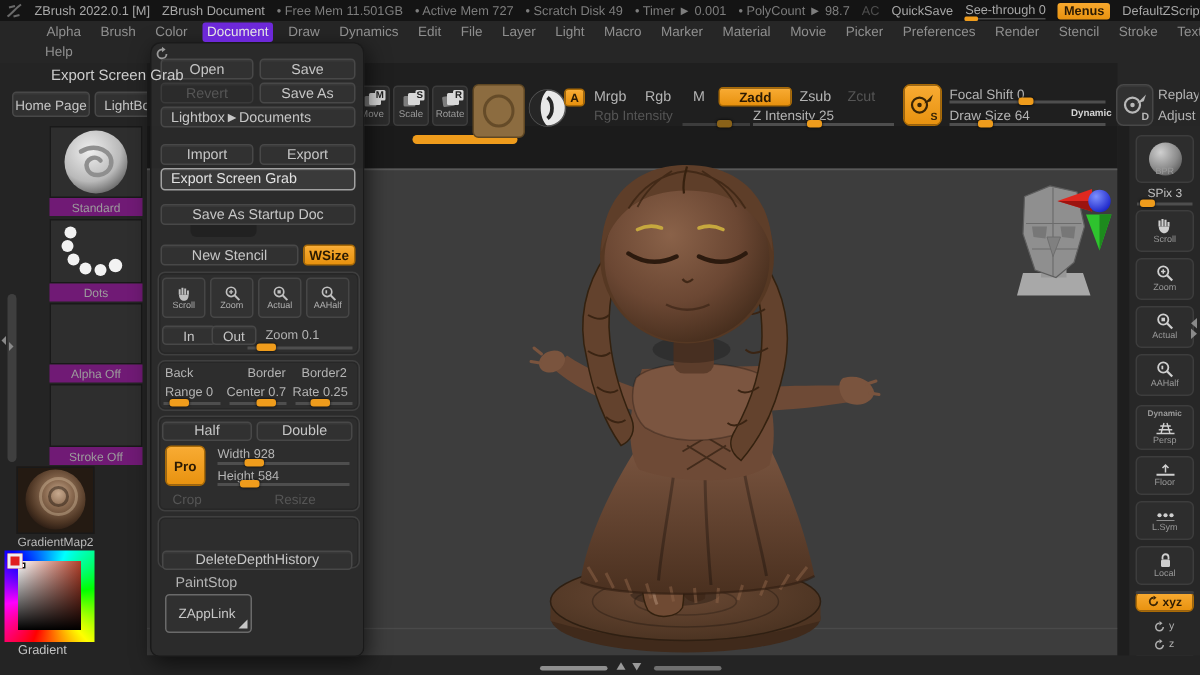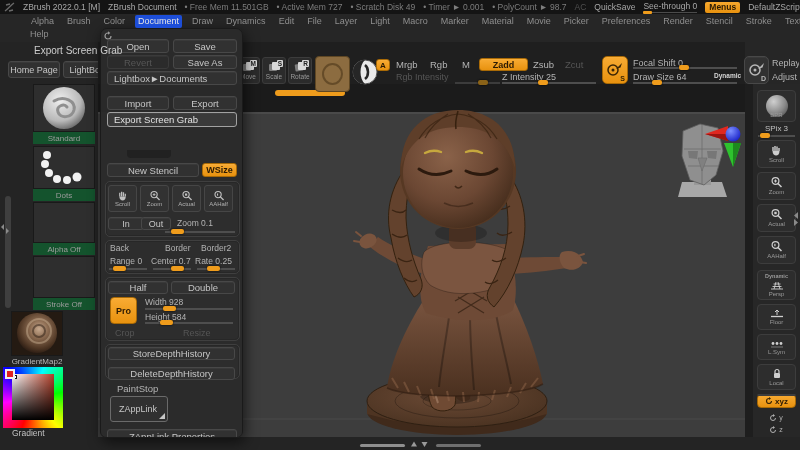--- a/index.html
+++ b/index.html
@@ -13,21 +13,21 @@
             font-size:8.5px;color:#a8a8a8;gap:8px;padding:0 4px;z-index:60}
   #titlebar .dim{color:#7d7d7d}
   .chip-orange{background:linear-gradient(#f7a82e,#e8920f);color:#2b1a03;font-weight:bold;
                padding:0 4px;border-radius:2px;line-height:11px}
   .seethru{position:relative;padding-bottom:2px}
   .seethru .trk{position:absolute;left:0;right:0;bottom:0;height:1px;background:#4b4b4b}
   .seethru .kn{position:absolute;left:0;bottom:-1px;width:9px;height:3px;background:#ef9c1c;border-radius:1px}
   
   #menubar{left:28px;top:15px;width:760px;height:13px;display:flex;gap:7px;font-size:9px;color:#8f8f8f;z-index:60}
   #menubar span{padding:0 3px;line-height:13px;cursor:default}
-  #menubar span.active{background:#1d4ed8;color:#e4e4e4;border-radius:2px}
+  #menubar span.active{background:#6d28d9;color:#e4e4e4;border-radius:2px}
   #helprow{left:30px;top:29px;font-size:9px;color:#8f8f8f;z-index:60}
   #hint{left:34px;top:45px;font-size:10px;color:#cicncn;color:#cdcdcd;z-index:60}
   
   .btn{position:absolute;background:#313131;border:1px solid #484848;border-radius:3px;color:#c6c6c6;
        display:flex;align-items:center;justify-content:center;font-size:9.5px;box-shadow:inset 0 1px 0 rgba(255,255,255,.04)}
   .btn.dis{color:#565656;border-color:#3a3a3a;background:#2b2b2b}
   .btn.sel{border-color:#a2a2a2;background:#3a3a3a;color:#e2e2e2}
   .orange{background:linear-gradient(#f8ab33,#e8920f);border:1px solid #a96a06;color:#2b1a03;font-weight:bold}
   .txtbtn{position:absolute;color:#b4b4b4;font-size:9.5px;line-height:12px}
   .txtbtn.dis{color:#555}
@@ -35,21 +35,21 @@
   .track.dim{background:#3c3c3c}
   .knob{position:absolute;width:10px;height:5px;background:#ef9c1c;border-radius:2px;box-shadow:0 0 2px #000}
   .knob.dim{background:#8a6218}
   .lbl{position:absolute;font-size:9px;color:#b4b4b4}
   .lbl.dim{color:#555}
   
   #lefttray{left:0;top:42px;width:98px;height:408px;background:#242424}
   #righttray{left:753px;top:84px;width:47px;height:366px;background:#272727}
   #rdivider{left:745px;top:84px;width:8px;height:366px;background:#1e1e1e}
   .thumb{position:absolute;background:#2e2e2e;border:1px solid #191919}
-  .thumblabel{position:absolute;background:#14532d;color:#9c9c9c;font-size:8px;display:flex;
+  .thumblabel{position:absolute;background:#701a75;color:#9c9c9c;font-size:8px;display:flex;
               align-items:center;justify-content:center}
   
   #shelfband{left:98px;top:42px;width:647px;height:42px;background:#1f1f1f}
   #canvasheader{left:98px;top:84px;width:647px;height:28px;background:#1b1b1b}
   .mini{font-size:6.5px;color:#9a9a9a;line-height:7px}
   .shelfbtn{position:absolute;background:#2b2b2b;border:1px solid #3c3c3c;border-radius:3px;display:flex;
             flex-direction:column;align-items:center;justify-content:center;gap:1px}
   .badge{background:#d8d8d8;color:#222;font-size:6.5px;font-weight:bold;border-radius:1px;
          padding:0 1px;line-height:7px}
   
@@ -528,20 +528,21 @@
     <div class="btn" style="left:6px;top:10px;width:62px;height:14px">Open</div>
     <div class="btn" style="left:72px;top:10px;width:64px;height:14px">Save</div>
     <div class="btn dis" style="left:6px;top:26px;width:62px;height:14px">Revert</div>
     <div class="btn" style="left:72px;top:26px;width:64px;height:14px">Save As</div>
     <div class="btn" style="left:6px;top:42px;width:130px;height:14px;justify-content:flex-start;padding-left:6px">Lightbox►Documents</div>
 
     <div class="btn" style="left:6px;top:67px;width:62px;height:14px">Import</div>
     <div class="btn" style="left:72px;top:67px;width:64px;height:14px">Export</div>
     <div class="btn sel" style="left:6px;top:83px;width:130px;height:15px;justify-content:flex-start;padding-left:6px">Export Screen Grab</div>
 
+    <div class="btn" style="left:6px;top:107px;width:130px;height:14px">Save As Startup Doc</div>
 
     <div class="abs" style="left:26px;top:121px;width:44px;height:8px;background:#212121;border-radius:0 0 4px 4px"></div>
 
     <div class="btn" style="left:6px;top:134px;width:92px;height:14px">New Stencil</div>
     <div class="btn orange" style="left:101px;top:134px;width:35px;height:14px;font-size:9px">WSize</div>
 
     <div class="grp" style="top:152px;height:56px"></div>
     <div class="navicon" style="left:7px;top:156px">
       <svg width="12" height="11" viewBox="0 0 13 12">
           <path d="M3,7 V3 M5,7 V2 M7,7 V2.5 M9,7 V4" stroke="#c0c0c0" stroke-width="1.4"></path>
@@ -600,26 +601,24 @@
     <div class="lbl" style="left:44px;top:268px;font-size:8.5px">Width 928</div>
     <div class="track" style="left:44px;top:279px;width:88px"></div>
     <div class="knob" style="left:62px;top:277px;width:13px"></div>
     <div class="lbl" style="left:44px;top:283px;font-size:8.5px">Height 584</div>
     <div class="track" style="left:44px;top:293px;width:88px"></div>
     <div class="knob" style="left:59px;top:291px;width:13px"></div>
     <div class="txtbtn dis" style="left:14px;top:298px;font-size:9px">Crop</div>
     <div class="txtbtn dis" style="left:82px;top:298px;font-size:9px">Resize</div>
 
     <div class="grp" style="top:315px;height:35px"></div>
-    <div class="btn" style="left:7px;top:318px;width:127px;height:13px">StoreDepthHistory</div>
     <div class="btn" style="left:7px;top:338px;width:127px;height:13px">DeleteDepthHistory</div>
 
     <div class="txtbtn" style="left:16px;top:354px">PaintStop</div>
 
     <div class="abs" style="left:9px;top:367px;width:58px;height:26px;border:1px solid #6a6a6a;border-radius:3px;background:#303030">
       <span class="abs" style="left:8px;top:7px;font-size:9px;color:#c6c6c6">ZAppLink</span>
       <span class="abs" style="right:2px;bottom:2px;width:0;height:0;border-left:6px solid transparent;border-bottom:6px solid #c6c6c6"></span>
     </div>
 
-    <div class="btn" style="left:6px;top:400px;width:130px;height:14px">ZAppLink Properties</div>
   </div>
 
 </div>
 
 </body></html>

